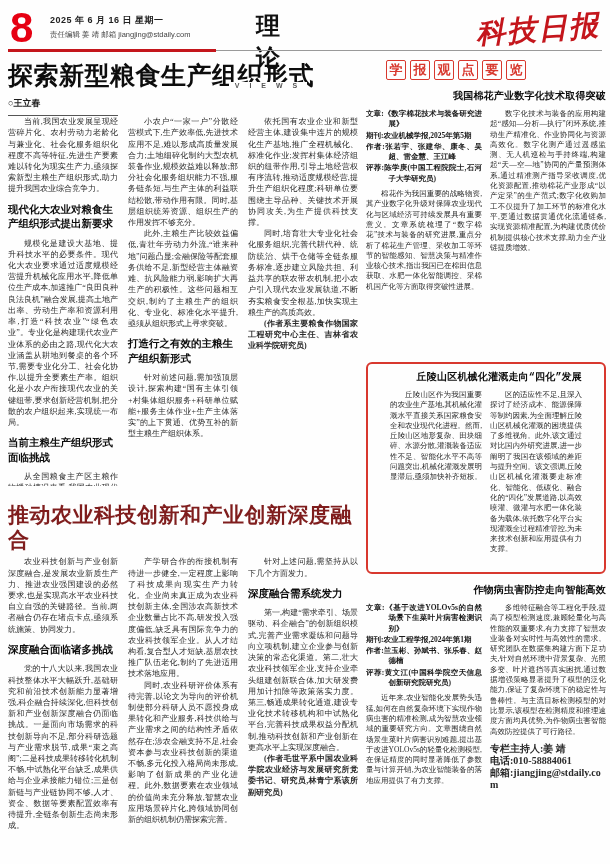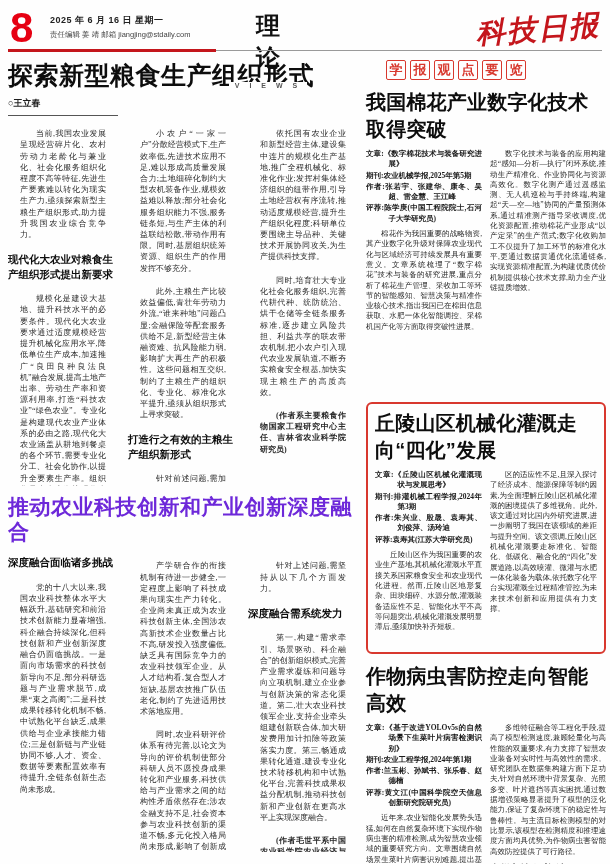--- a/index.html
+++ b/index.html
@@ -27,44 +27,44 @@
   
   .left{position:absolute;left:8px;top:58px;width:350px;}
   .a1{height:428px;overflow:hidden;}
   .a1-head{font-family:"Liberation Sans",sans-serif;font-weight:bold;font-size:25px;
            letter-spacing:.5px;line-height:1.25;margin:2px 0 4px;color:#0d0d0d;}
   .byline{width:110px;border-bottom:1px solid #555;font-size:9px;font-weight:bold;
           padding:2px 0 5px;margin-bottom:0;font-family:"Liberation Sans",sans-serif;}
   .cols{display:flex;gap:10px;}
   .col{width:110px;text-align:justify;font-size:8px;line-height:11.2px;color:#2a2a2a;
        word-break:break-all;}
-  .col p{margin:12px;text-indent:2em;}
+  .col p{margin:0;text-indent:2em;}
   .subhd{font-family:"Liberation Sans",sans-serif;font-weight:bold;font-size:10.5px;
          line-height:14.5px;text-align:left;margin:7px 0;text-indent:0;color:#0d0d0d;}
   .credit{font-weight:bold;margin:2px 0 0;text-indent:2em;}
   .a2{margin-top:8px;height:372px;overflow:hidden;}
   .a2-head{font-family:"Liberation Sans",sans-serif;font-weight:bold;font-size:21px;
-           letter-spacing:.5px;line-height:1.2;margin:0 0 4px;color:#6d28d9;}
+           letter-spacing:.5px;line-height:1.2;margin:8px 0 4px;color:#7f1d1d;}
   .a2 .cols{height:304px;overflow:hidden;}
   
   .right{position:absolute;left:366px;top:58px;width:240px;}
   .stamp-row{display:flex;gap:4px;margin:2px 0 9px 20px;}
   .stamp{width:18px;height:18px;border:1.5px solid #d8382e;color:#d8382e;font-size:13px;
          line-height:18px;text-align:center;font-weight:bold;border-radius:2px;
          font-family:"DejaVu Serif",serif;}
-  .r-head{font-family:Liberation Sans, sans-serif;font-weight:bold;font-size:20px;
-          margin:0 0 6px;text-align:left;color:#0d0d0d;letter-spacing:.2px;}
+  .r-head{font-family:Liberation Mono, monospace;font-weight:bold;font-size:10px;
+          margin:0 0 6px;text-align:right;color:#0d0d0d;letter-spacing:.2px;}
   .rcols{display:flex;gap:8px;font-size:7.5px;line-height:10.3px;text-align:justify;
          color:#2a2a2a;word-break:break-all;}
   .rcol{width:116px;}
   .rcol p{margin:0;text-indent:2em;}
   .meta{margin-bottom:5px;font-weight:bold;color:#1a1a1a;}
   .meta div{text-indent:-3em;padding-left:3em;margin-bottom:1px;}
   .rA .rcols{height:244px;overflow:hidden;}
-  .rbox{border:2px solid #d8382e;border-radius:6px;padding:6px 7px;margin-top:9px;}
+  .rbox{border:2px solid #d8382e;border-radius:6px;padding:6px 22px;margin-top:9px;}
   .rbox .rcols{height:176px;overflow:hidden;}
   .rC{margin-top:9px;}
   .rC .rcols{height:238px;overflow:hidden;}
   .contact{margin-top:6px;text-align:left;font-weight:bold;font-size:10px;line-height:12px;}
   .contact div{text-indent:0;}
 </style>
 </head>
 <body>
 
 <div class="sheet">
@@ -106,20 +106,21 @@
           <p>同时,培育壮大专业化社会化服务组织,完善代耕代种、统防统治、烘干仓储等全链条服务标准,逐步建立风险共担、利益共享的联农带农机制,把小农户引入现代农业发展轨道,不断夯实粮食安全根基,加快实现主粮生产的高质高效。</p>
           <p class="credit">(作者系主要粮食作物国家工程研究中心主任、吉林省农业科学院研究员)</p>
         </div>
       </div>
     </article>
 
     <article class="a2">
       <h1 class="a2-head">推动农业科技创新和产业创新深度融合</h1>
       <div class="cols">
         <div class="col">
+          <p>农业科技创新与产业创新深度融合,是发展农业新质生产力、推进农业强国建设的必然要求,也是实现高水平农业科技自立自强的关键路径。当前,两者融合仍存在堵点卡点,亟须系统施策、协同发力。</p>
           <div class="subhd">深度融合面临诸多挑战</div>
           <p>党的十八大以来,我国农业科技整体水平大幅跃升,基础研究和前沿技术创新能力显著增强,科企融合持续深化,但科技创新和产业创新深度融合仍面临挑战。一是面向市场需求的科技创新导向不足,部分科研选题与产业需求脱节,成果“束之高阁”;二是科技成果转移转化机制不畅,中试熟化平台缺乏,成果供给与企业承接能力错位;三是创新链与产业链协同不够,人才、资金、数据等要素配置效率有待提升,全链条创新生态尚未形成。</p>
         </div>
         <div class="col">
           <p>产学研合作的衔接机制有待进一步健全,一定程度上影响了科技成果向现实生产力转化。企业尚未真正成为农业科技创新主体,全国涉农高新技术企业数量占比不高,研发投入强度偏低,缺乏具有国际竞争力的农业科技领军企业。从人才结构看,复合型人才短缺,基层农技推广队伍老化,制约了先进适用技术落地应用。</p>
           <p>同时,农业科研评价体系有待完善,以论文为导向的评价机制使部分科研人员不愿投身成果转化和产业服务,科技供给与产业需求之间的结构性矛盾依然存在;涉农金融支持不足,社会资本参与农业科技创新的渠道不畅,多元化投入格局尚未形成,影响了创新成果的产业化进程。此外,数据要素在农业领域的价值尚未充分释放,智慧农业应用场景碎片化,跨领域协同创新的组织机制仍需探索完善。</p>
         </div>
         <div class="col">
           <p>针对上述问题,需坚持从以下几个方面发力。</p>
           <div class="subhd">深度融合需系统发力</div>
@@ -157,26 +158,20 @@
         <div class="rcol">
           <p>数字化技术与装备的应用构建起“感知—分析—执行”闭环系统,推动生产精准化、作业协同化与资源高效化。数字化测产通过遥感监测、无人机巡检与手持终端,构建起“天—空—地”协同的产量预测体系,通过精准测产指导采收调度,优化资源配置,推动棉花产业形成“以产定采”的生产范式;数字化收购加工不仅提升了加工环节的标准化水平,更通过数据贯通优化流通链条,实现资源精准配置,为构建优质优价机制提供核心技术支撑,助力全产业链提质增效。</p>
         </div>
       </div>
     </article>
 
     <article class="rbox">
       <h2 class="r-head">丘陵山区机械化灌溉走向“四化”发展</h2>
       <div class="rcols">
         <div class="rcol">
-          <div class="meta">
-            <div>文章:《丘陵山区机械化灌溉现状与发展思考》</div>
-            <div>期刊:排灌机械工程学报,2024年第3期</div>
-            <div>作者:朱兴业、殷晟、袁寿其、刘俊萍、汤玲迪</div>
-            <div>评荐:袁寿其(江苏大学研究员)</div>
-          </div>
           <p>丘陵山区作为我国重要的农业生产基地,其机械化灌溉水平直接关系国家粮食安全和农业现代化进程。然而,丘陵山区地形复杂、田块细碎、水源分散,灌溉装备适应性不足、智能化水平不高等问题突出,机械化灌溉发展明显滞后,亟须加快补齐短板。</p>
         </div>
         <div class="rcol">
           <p>区的适应性不足,且深入探讨了经济成本、能源保障等制约因素,为全面理解丘陵山区机械化灌溉的困境提供了多维视角。此外,该文通过对比国内外研究进展,进一步阐明了我国在该领域的差距与提升空间。该文强调,丘陵山区机械化灌溉要走标准化、智能化、低碳化、融合化的“四化”发展道路,以高效喷灌、微灌与水肥一体化装备为载体,依托数字化平台实现灌溉全过程精准管控,为未来技术创新和应用提供有力支撑。</p>
         </div>
       </div>
     </article>
 
     <article class="rC">
       <h2 class="r-head">作物病虫害防控走向智能高效</h2>

